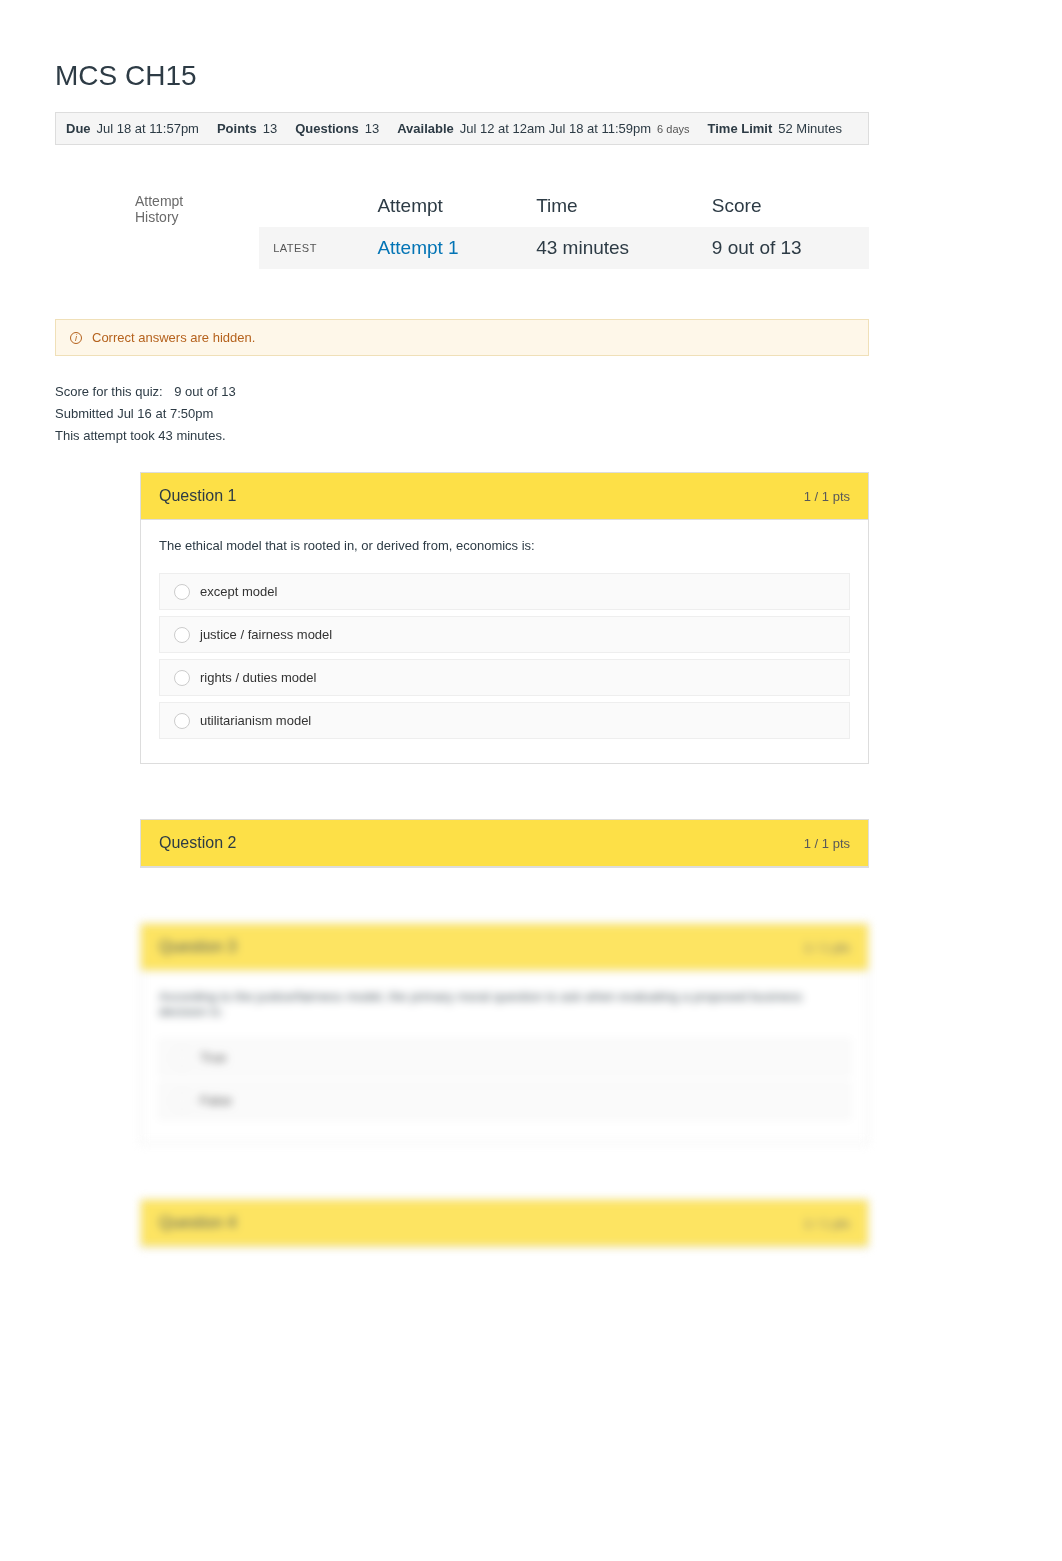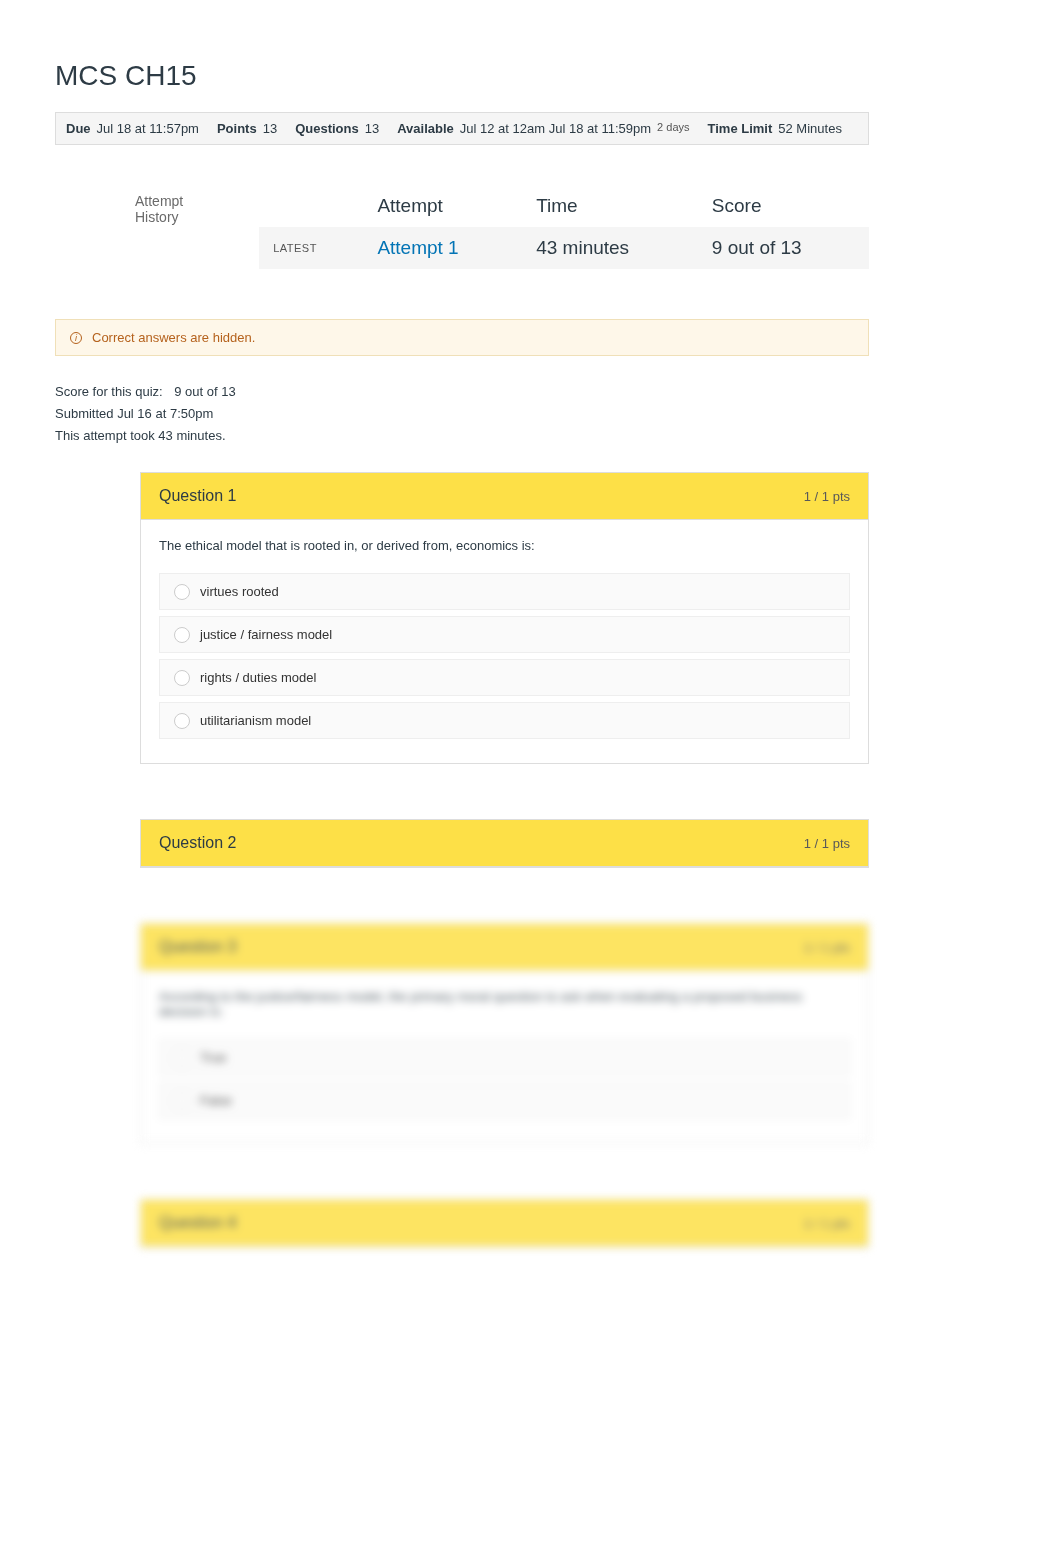--- a/index.html
+++ b/index.html
@@ -29,21 +29,21 @@
       padding: 8px 10px;
       display: flex;
       flex-wrap: wrap;
       gap: 18px;
       font-size: 13px;
       margin-bottom: 40px;
     }
     .meta-item {
       display: inline-flex;
       gap: 6px;
-      align-items: flex-start;
+      align-items: center;
     }
     .meta-item .label {
       font-weight: 700;
     }
     .meta-item .value {
       font-weight: 400;
     }
     .meta-item .sub {
       font-size: 11px;
       color: #555;
@@ -193,21 +193,21 @@
       <span class="label">Points</span>
       <span class="value">13</span>
     </div>
     <div class="meta-item">
       <span class="label">Questions</span>
       <span class="value">13</span>
     </div>
     <div class="meta-item">
       <span class="label">Available</span>
       <span class="value">Jul 12 at 12am Jul 18 at 11:59pm</span>
-      <span class="sub">2 days</span>
+      <span class="sub">6 days</span>
     </div>
     <div class="meta-item">
       <span class="label">Time Limit</span>
       <span class="value">52 Minutes</span>
     </div>
   </div>
 
   <div class="attempt-section">
     <div class="attempt-history-label">Attempt History</div>
     <table class="attempt-table">
@@ -248,21 +248,21 @@
 
   <div id="questions-container">
       <div class="question-block">
         <div class="question-header">
           <span class="qlabel">Question 1</span>
           <span class="pts">1 / 1 pts</span>
         </div>
         <div class="question-body">
           <div class="question-prompt">The ethical model that is rooted in, or derived from, economics is:</div>
           <ul class="answer-list">
-            <li class="answer-item">virtues rooted</li>
+            <li class="answer-item">except model</li>
             <li class="answer-item">justice / fairness model</li>
             <li class="answer-item">rights / duties model</li>
             <li class="answer-item">utilitarianism model</li>
           </ul>
         </div>
       </div>
       <div class="question-block">
         <div class="question-header">
           <span class="qlabel">Question 2</span>
           <span class="pts">1 / 1 pts</span>

